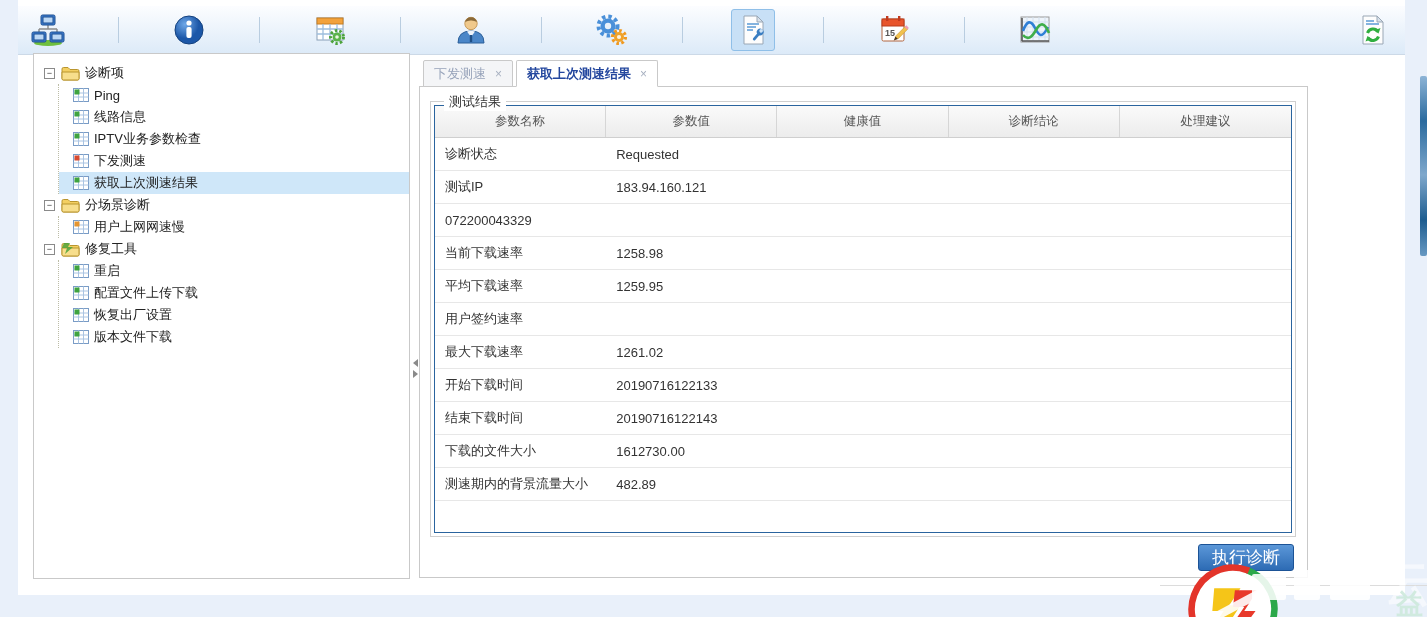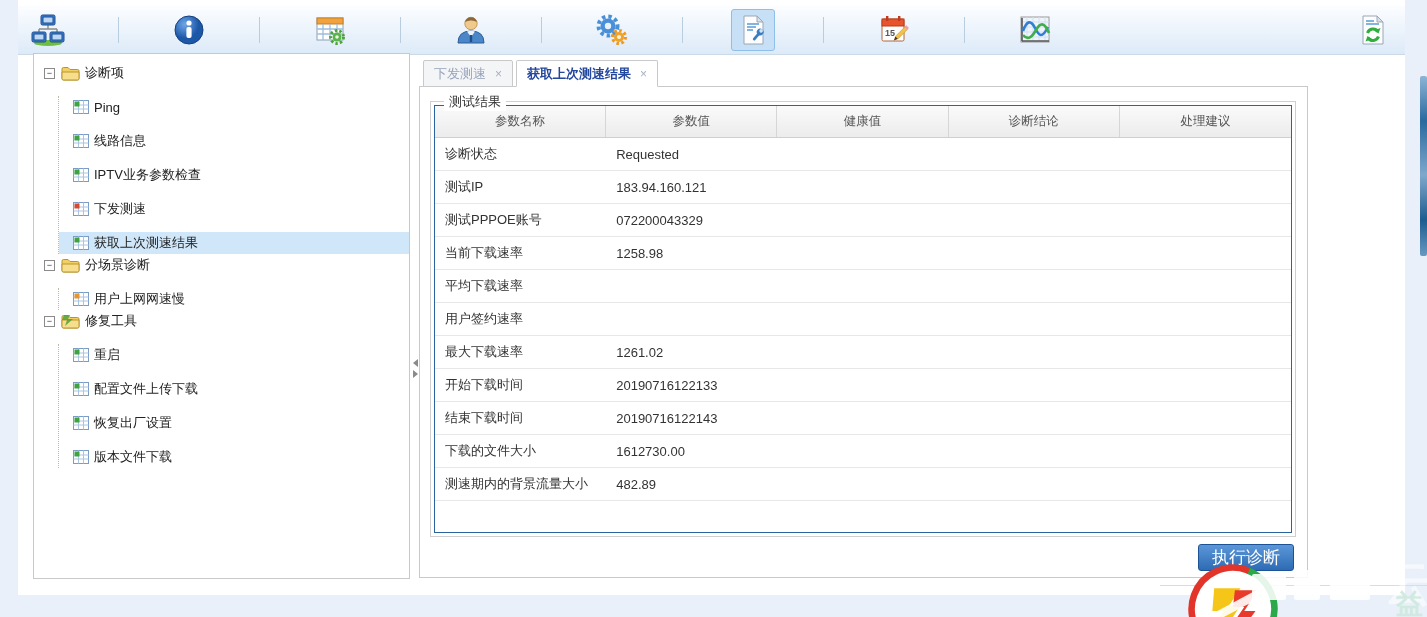--- a/index.html
+++ b/index.html
@@ -16,21 +16,21 @@
   .tbtn.selected { background:#c8e0f6; border-color:#8fbfe8; }
   .tsep { width:1px; height:26px; background:#b9cde0; margin:0 4px; flex:none; }
   .tspacer { flex:1; }
   .cal-day { font:bold 9px "Liberation Sans",sans-serif; fill:#555; }
 
   
   .sidebar { position:absolute; left:15px; top:53px; width:377px; height:526px;
     background:#fff; border:1px solid #c9c9c9; padding-top:8px; overflow:hidden; }
   .tree-row { height:22px; display:flex; align-items:center; font-size:13px; color:#222;
     white-space:nowrap; padding-left:10px; }
-  .tree-row.child { padding-left:14px;margin-top:12px; }
+  .tree-row.child { padding-left:14px; }
   .tree-row.selected-row { background:#cfe7f9; }
   .twisty { width:11px; height:11px; border:1px solid #8a8a8a; background:#fff;
     font-size:9px; line-height:8px; text-align:center; color:#333; margin-right:6px; flex:none; }
   .tree-children { margin-left:24px; border-left:1px dotted #bcbca6; }
   .node-icon { margin-right:5px; flex:none; display:flex; }
 
   
   .splitter { position:absolute; left:392px; top:353px; width:10px; height:30px;
     display:flex; flex-direction:column; align-items:center; justify-content:center; gap:3px; }
   .arr-l { width:0; height:0; border-top:4px solid transparent; border-bottom:4px solid transparent;
@@ -374,35 +374,35 @@
                 <div class="gr-cell"></div>
               </div>
               <div class="gr">
                 <div class="gr-cell">测试IP</div>
                 <div class="gr-cell">183.94.160.121</div>
                 <div class="gr-cell"></div>
                 <div class="gr-cell"></div>
                 <div class="gr-cell"></div>
               </div>
               <div class="gr">
-                <div class="gr-cell">测试PPPOE账号</div>
                 <div class="gr-cell">072200043329</div>
                 <div class="gr-cell"></div>
                 <div class="gr-cell"></div>
                 <div class="gr-cell"></div>
               </div>
               <div class="gr">
                 <div class="gr-cell">当前下载速率</div>
                 <div class="gr-cell">1258.98</div>
                 <div class="gr-cell"></div>
                 <div class="gr-cell"></div>
                 <div class="gr-cell"></div>
               </div>
               <div class="gr">
                 <div class="gr-cell">平均下载速率</div>
+                <div class="gr-cell">1259.95</div>
                 <div class="gr-cell"></div>
                 <div class="gr-cell"></div>
                 <div class="gr-cell"></div>
               </div>
               <div class="gr">
                 <div class="gr-cell">用户签约速率</div>
                 <div class="gr-cell"></div>
                 <div class="gr-cell"></div>
                 <div class="gr-cell"></div>
               </div>

